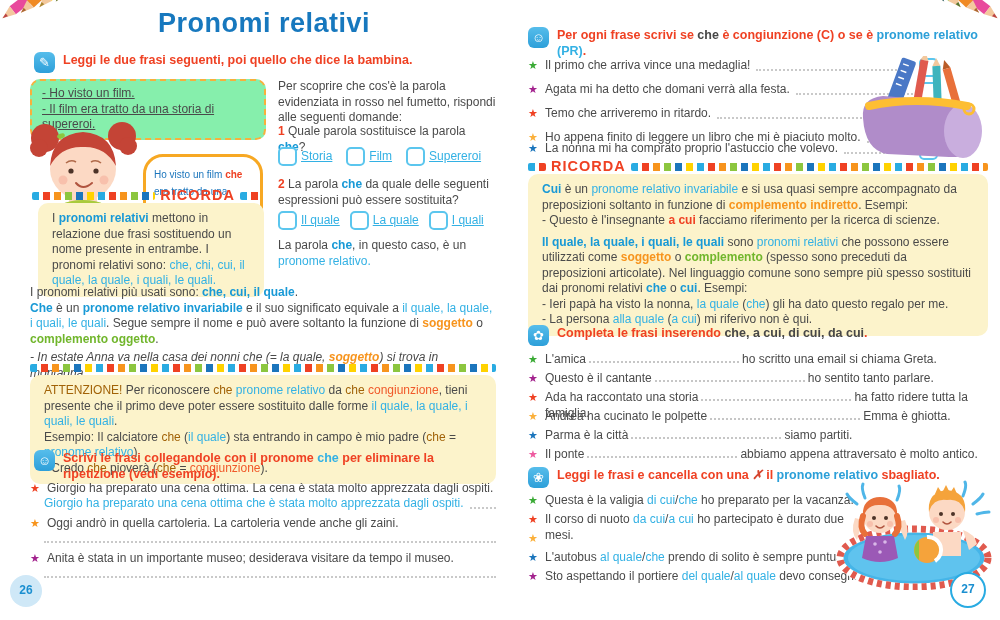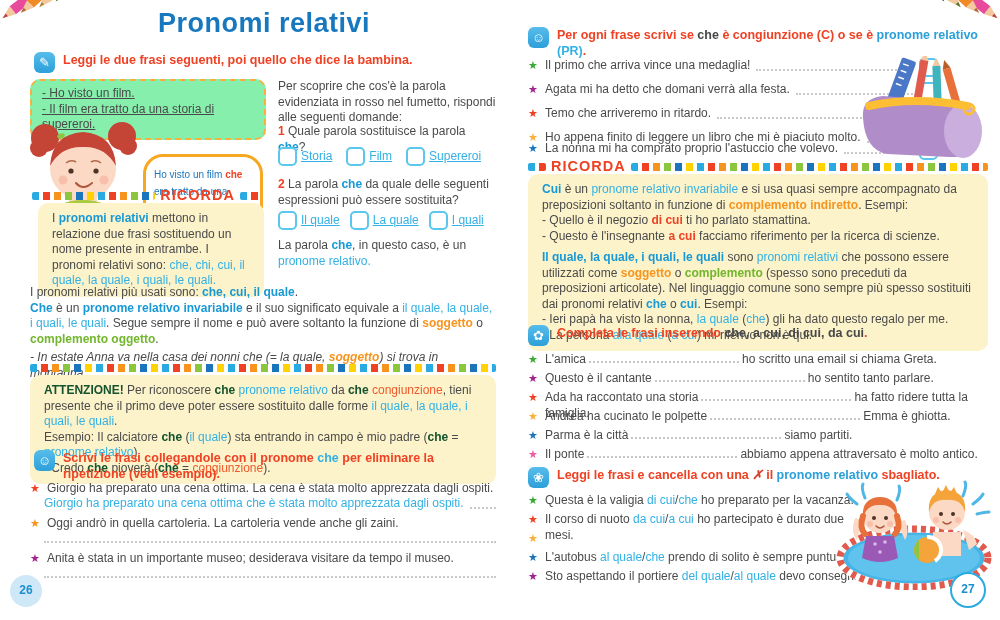--- a/index.html
+++ b/index.html
@@ -4,21 +4,21 @@
 <style>
   html,body{margin:0;padding:0;background:#fff;}
   .sheet{position:relative;width:1000px;height:620px;background:#fff;overflow:hidden;
          font-family:"Liberation Sans",sans-serif;font-size:12px;line-height:15.5px;color:#4a4a4a;}
   .abs{position:absolute;}
   
   .b{color:#1899d6;font-weight:bold;}
   .bl{color:#2b9fd8;}
   .c{color:#33b1e4;}
   .r{color:#ef4123;font-weight:bold;}
-  .rb{color:#14532d;font-weight:bold;text-align:center;}
+  .rb{color:#a16207;font-weight:normal;text-align:center;}
   .ro{color:#f0592a;}
   .o{color:#f7941d;font-weight:bold;}
   .g{color:#71b62c;font-weight:bold;}
   .k{color:#474747;font-weight:bold;}
   .x{color:#d6452f;font-weight:bold;font-style:italic;}
   .it{font-style:italic;}
   .gap{display:inline-block;width:150px;height:9px;border-bottom:2px dotted #c6c6c6;margin:0 3px;}
   
   .title{font-size:27px;font-weight:bold;color:#1778be;letter-spacing:.5px;}
   .ex-title{color:#ef4123;font-weight:bold;font-size:12.5px;line-height:16px;}
@@ -293,21 +293,20 @@
     <circle cx="114" cy="53" r="5" fill="none" stroke="#fdbe33" stroke-width="3"></circle>
   </svg>
 
   <div class="abs ric-row" style="left:528px;top:159px;width:460px">
     <span class="sqs" style="width:18px"></span>
     <span class="ric-label">RICORDA</span>
     <span class="sqs" style="flex:1"></span>
   </div>
   <div class="abs ybox" style="left:528px;top:174px;width:432px">
     <div><span class="b">Cui</span><span> è un </span><span class="c">pronome relativo invariabile</span><span> e si usa quasi sempre accompagnato da preposizioni soltanto in funzione di </span><span class="o">complemento indiretto</span><span>. Esempi:</span></div>
-    <div><span>- Quello è il negozio </span><span class="r">di cui</span><span> ti ho parlato stamattina.</span></div>
     <div><span>- Questo è l'insegnante </span><span class="r">a cui</span><span> facciamo riferimento per la ricerca di scienze.</span></div>
     <div style="margin-top:6px"><span class="b">Il quale, la quale, i quali, le quali</span><span> sono </span><span class="c">pronomi relativi</span><span> che possono essere utilizzati come </span><span class="o">soggetto</span><span> o </span><span class="g">complemento</span><span> (spesso sono preceduti da preposizioni articolate). Nel linguaggio comune sono sempre più spesso sostituiti dai pronomi relativi </span><span class="b">che</span><span> o </span><span class="b">cui</span><span>. Esempi:</span></div>
     <div><span>- Ieri papà ha visto la nonna, </span><span class="c">la quale</span><span> (</span><span class="c">che</span><span>) gli ha dato questo regalo per me.</span></div>
     <div><span>- La persona </span><span class="c">alla quale</span><span> (</span><span class="c">a cui</span><span>) mi riferivo non è qui.</span></div>
   </div>
 
   <div class="abs" style="left:528px;top:325px;display:flex;gap:8px;align-items:flex-start">
     <span class="ico">✿</span>
     <span class="ex-title" style="width:430px"><span>Completa le frasi inserendo </span><span class="k">che, a cui, di cui, da cui</span><span>.</span></span>
   </div>

